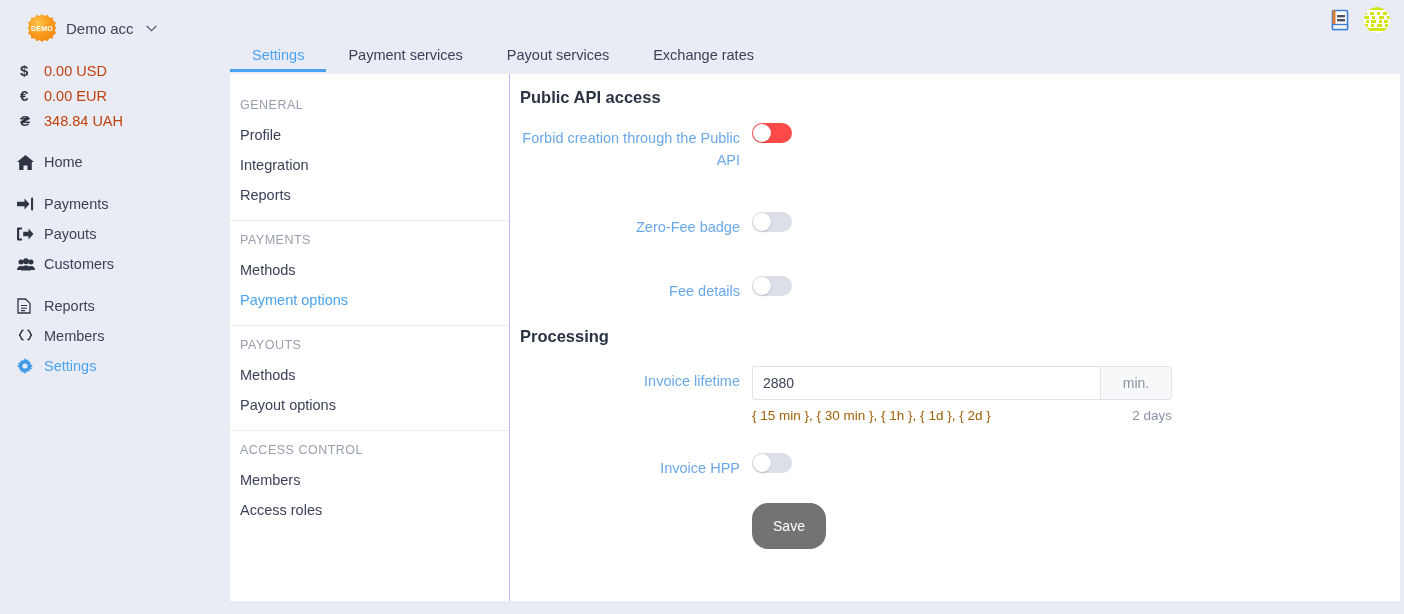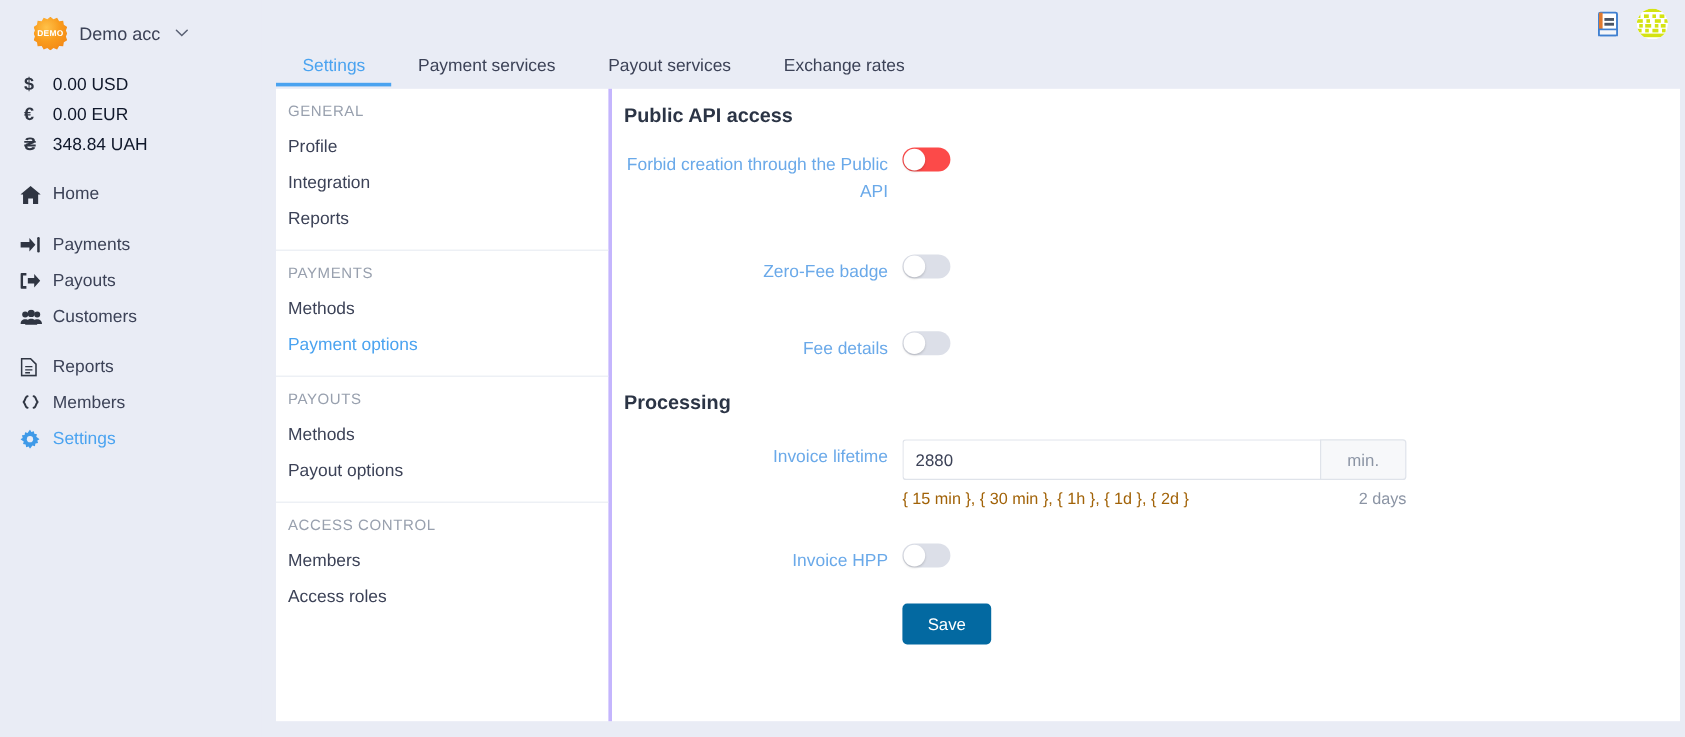--- a/index.html
+++ b/index.html
@@ -50,21 +50,21 @@
   .bal-block { margin-top: 10px; }
   .bal-row {
     display: flex; align-items: center;
     height: 25px; padding-left: 14px;
   }
   .bal-sym {
     width: 30px; flex: 0 0 30px;
     font-size: 15px; font-weight: bold; color: #2f3542; text-align: left;
     padding-left: 6px;
   }
-  .bal-val { font-size: 14.5px; color: #0f172a; }
+  .bal-val { font-size: 14.5px; color: #c2410c; }
 
   .nav-group { margin-top: 14px; }
   .nav-item {
     display: flex; align-items: center;
     height: 30px; padding-left: 14px; cursor: pointer;
     color: #3c4257;
   }
   .nav-item .ico {
     width: 30px; flex: 0 0 30px;
     display: flex; align-items: center; justify-content: flex-start;
@@ -118,22 +118,22 @@
     left: 12px; top: 74px;
     width: 1170px;
     height: 527px;
     background: #ffffff;
     display: flex;
   }
 
   
   .submenu {
     width: 280px; flex: 0 0 280px;
-    border-right: 3px solid #c4b5fd;
-    padding-top: 12px;
+    border-right: 1px solid #c4b5fd;
+    padding-top: 24px;
   }
   .sm-section { padding-bottom: 10px; }
   .sm-section + .sm-section { border-top: 1px solid #e9edf3; padding-top: 12px; }
   .sm-head {
     font-size: 12.5px; letter-spacing: .5px;
     color: #98a0ae; padding: 0 0 8px 10px;
     text-transform: uppercase;
   }
   .sm-item {
     font-size: 14.5px; color: #3c4257;
@@ -194,22 +194,22 @@
   }
   .hint-row {
     display: flex; align-items: center; justify-content: space-between;
     width: 420px; margin-top: 8px;
   }
   .hint-presets { font-size: 13.5px; color: #a16207; cursor: pointer; }
   .hint-human { font-size: 13.5px; color: #8b94a4; }
 
   .save-btn {
     margin-top: 24px;
-    width: 74px; height: 34px;
-    background: #0369a1; border: none; border-radius: 4px;
+    width: 74px; height: 46px;
+    background: #737373; border: none; border-radius: 16px;
     color: #ffffff; font-size: 14px;
     font-family: "Liberation Sans", sans-serif;
     cursor: pointer;
   }
 </style>
 </head>
 <body>
 
 <div class="app">
 

